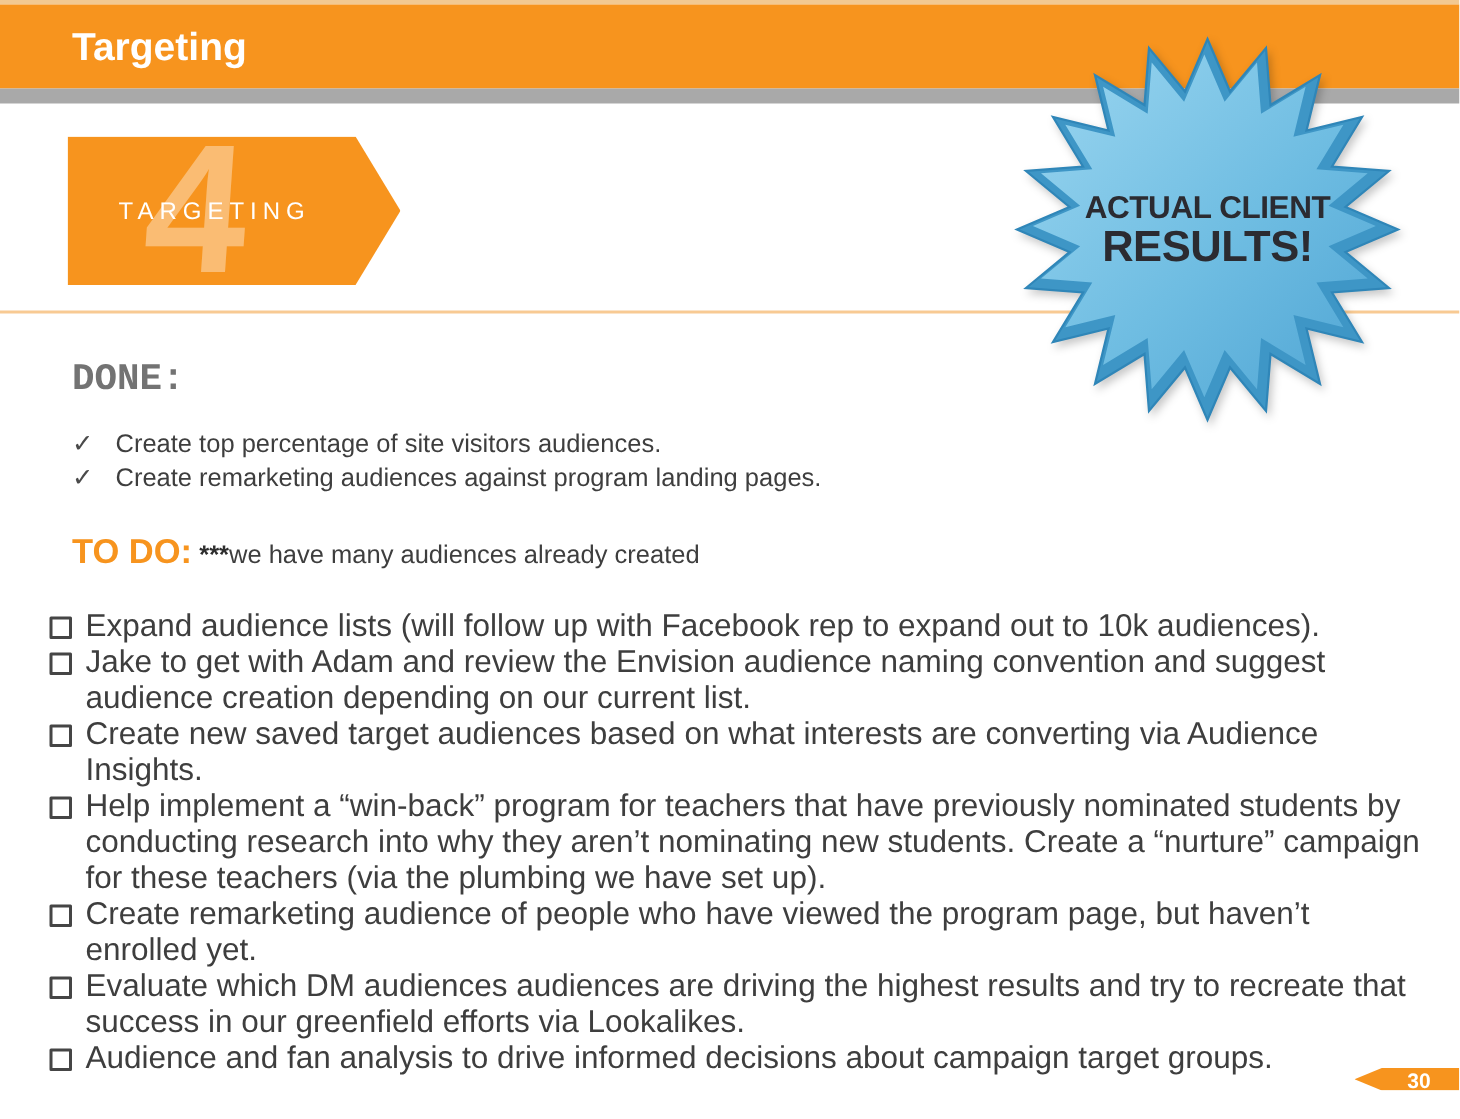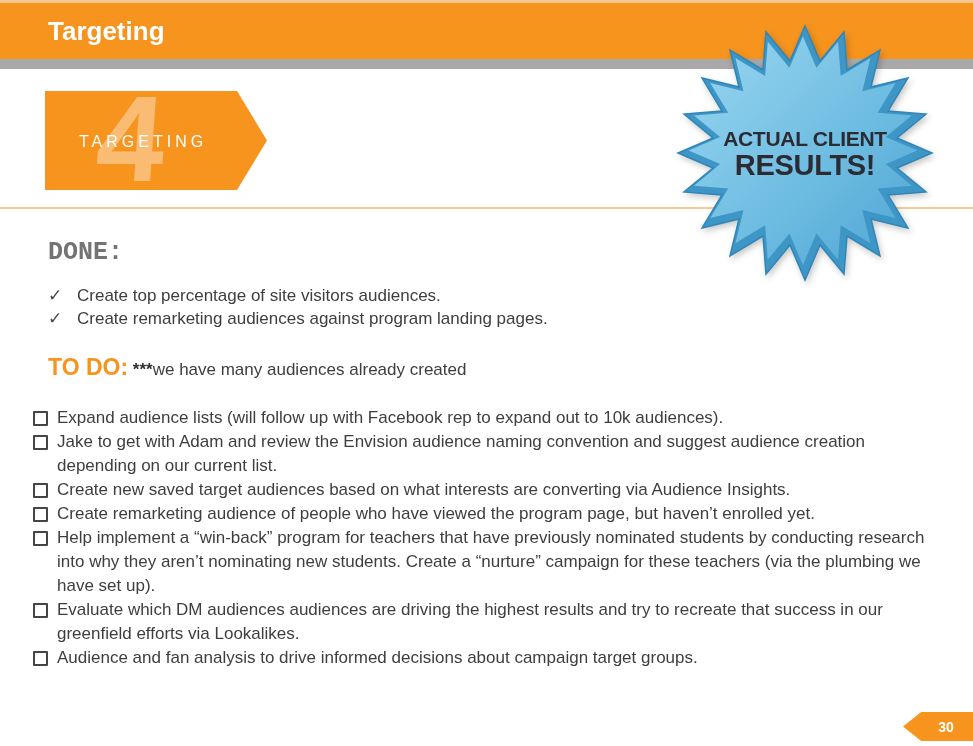--- a/index.html
+++ b/index.html
@@ -60,33 +60,33 @@
   .todo-heading-row { position:absolute; left:48px; top:354px; right:40px; font-size:17px; }
   .todo-heading-row .section-heading-inline { color:#f7941e; font-size:23px; font-weight:bold; }
   .note-stars { font-weight:bold; color:#2e2e2e; }
   .note-text { color:#3e3e3e; }
 
   ul.checklist { list-style:none; margin:0; padding:0; position:absolute; }
   .done-list { top:284px; left:48px; right:30px; }
   .todo-list { top:406px; left:33px; right:25px; }
   .checklist li { display:flex; align-items:flex-start; }
   .done-list li { line-height:23px; font-size:17px; }
-  .todo-list li { line-height:24px; font-size:17px; }
+  .todo-list li { line-height:24px; font-size:21px; }
   .marker-check {
     flex:none; width:29px; font-size:17px; color:#4a4a4a; line-height:23px;
   }
   .marker-box {
     flex:none; width:11px; height:11px; border:2px solid #454545; border-radius:1px;
     margin:5px 9px 0 0; box-sizing:content-box;
   }
   .item-text { flex:1; }
 
   
   .page-badge {
-    position:absolute; right:0; top:712px; width:70px; height:29px;
+    position:absolute; right:0; top:712px; width:70px; height:15px;
     background:#f7941e; color:#ffffff; font-size:14px; font-weight:bold;
     display:flex; align-items:center; justify-content:center;
     padding-left:16px; box-sizing:border-box;
     clip-path:polygon(0 50%, 26% 0, 100% 0, 100% 100%, 26% 100%);
   }
 </style>
 </head>
 <body>
 
 <div class="top-stripe"></div>
@@ -156,26 +156,26 @@
       <span class="item-text">Jake to get with Adam and review the Envision audience naming convention and suggest audience creation depending on our current list.</span>
     </li>
 
     <li>
       <span class="marker-box"></span>
       <span class="item-text">Create new saved target audiences based on what interests are converting via Audience Insights.</span>
     </li>
 
     <li>
       <span class="marker-box"></span>
-      <span class="item-text">Create remarketing audience of people who have viewed the program page, but haven’t enrolled yet.</span>
+      <span class="item-text">Help implement a “win-back” program for teachers that have previously nominated students by conducting research into why they aren’t nominating new students. Create a “nurture” campaign for these teachers (via the plumbing we have set up).</span>
     </li>
 
     <li>
       <span class="marker-box"></span>
-      <span class="item-text">Help implement a “win-back” program for teachers that have previously nominated students by conducting research into why they aren’t nominating new students. Create a “nurture” campaign for these teachers (via the plumbing we have set up).</span>
+      <span class="item-text">Create remarketing audience of people who have viewed the program page, but haven’t enrolled yet.</span>
     </li>
 
     <li>
       <span class="marker-box"></span>
       <span class="item-text">Evaluate which DM audiences audiences are driving the highest results and try to recreate that success in our greenfield efforts via Lookalikes.</span>
     </li>
 
     <li>
       <span class="marker-box"></span>
       <span class="item-text">Audience and fan analysis to drive informed decisions about campaign target groups.</span>

